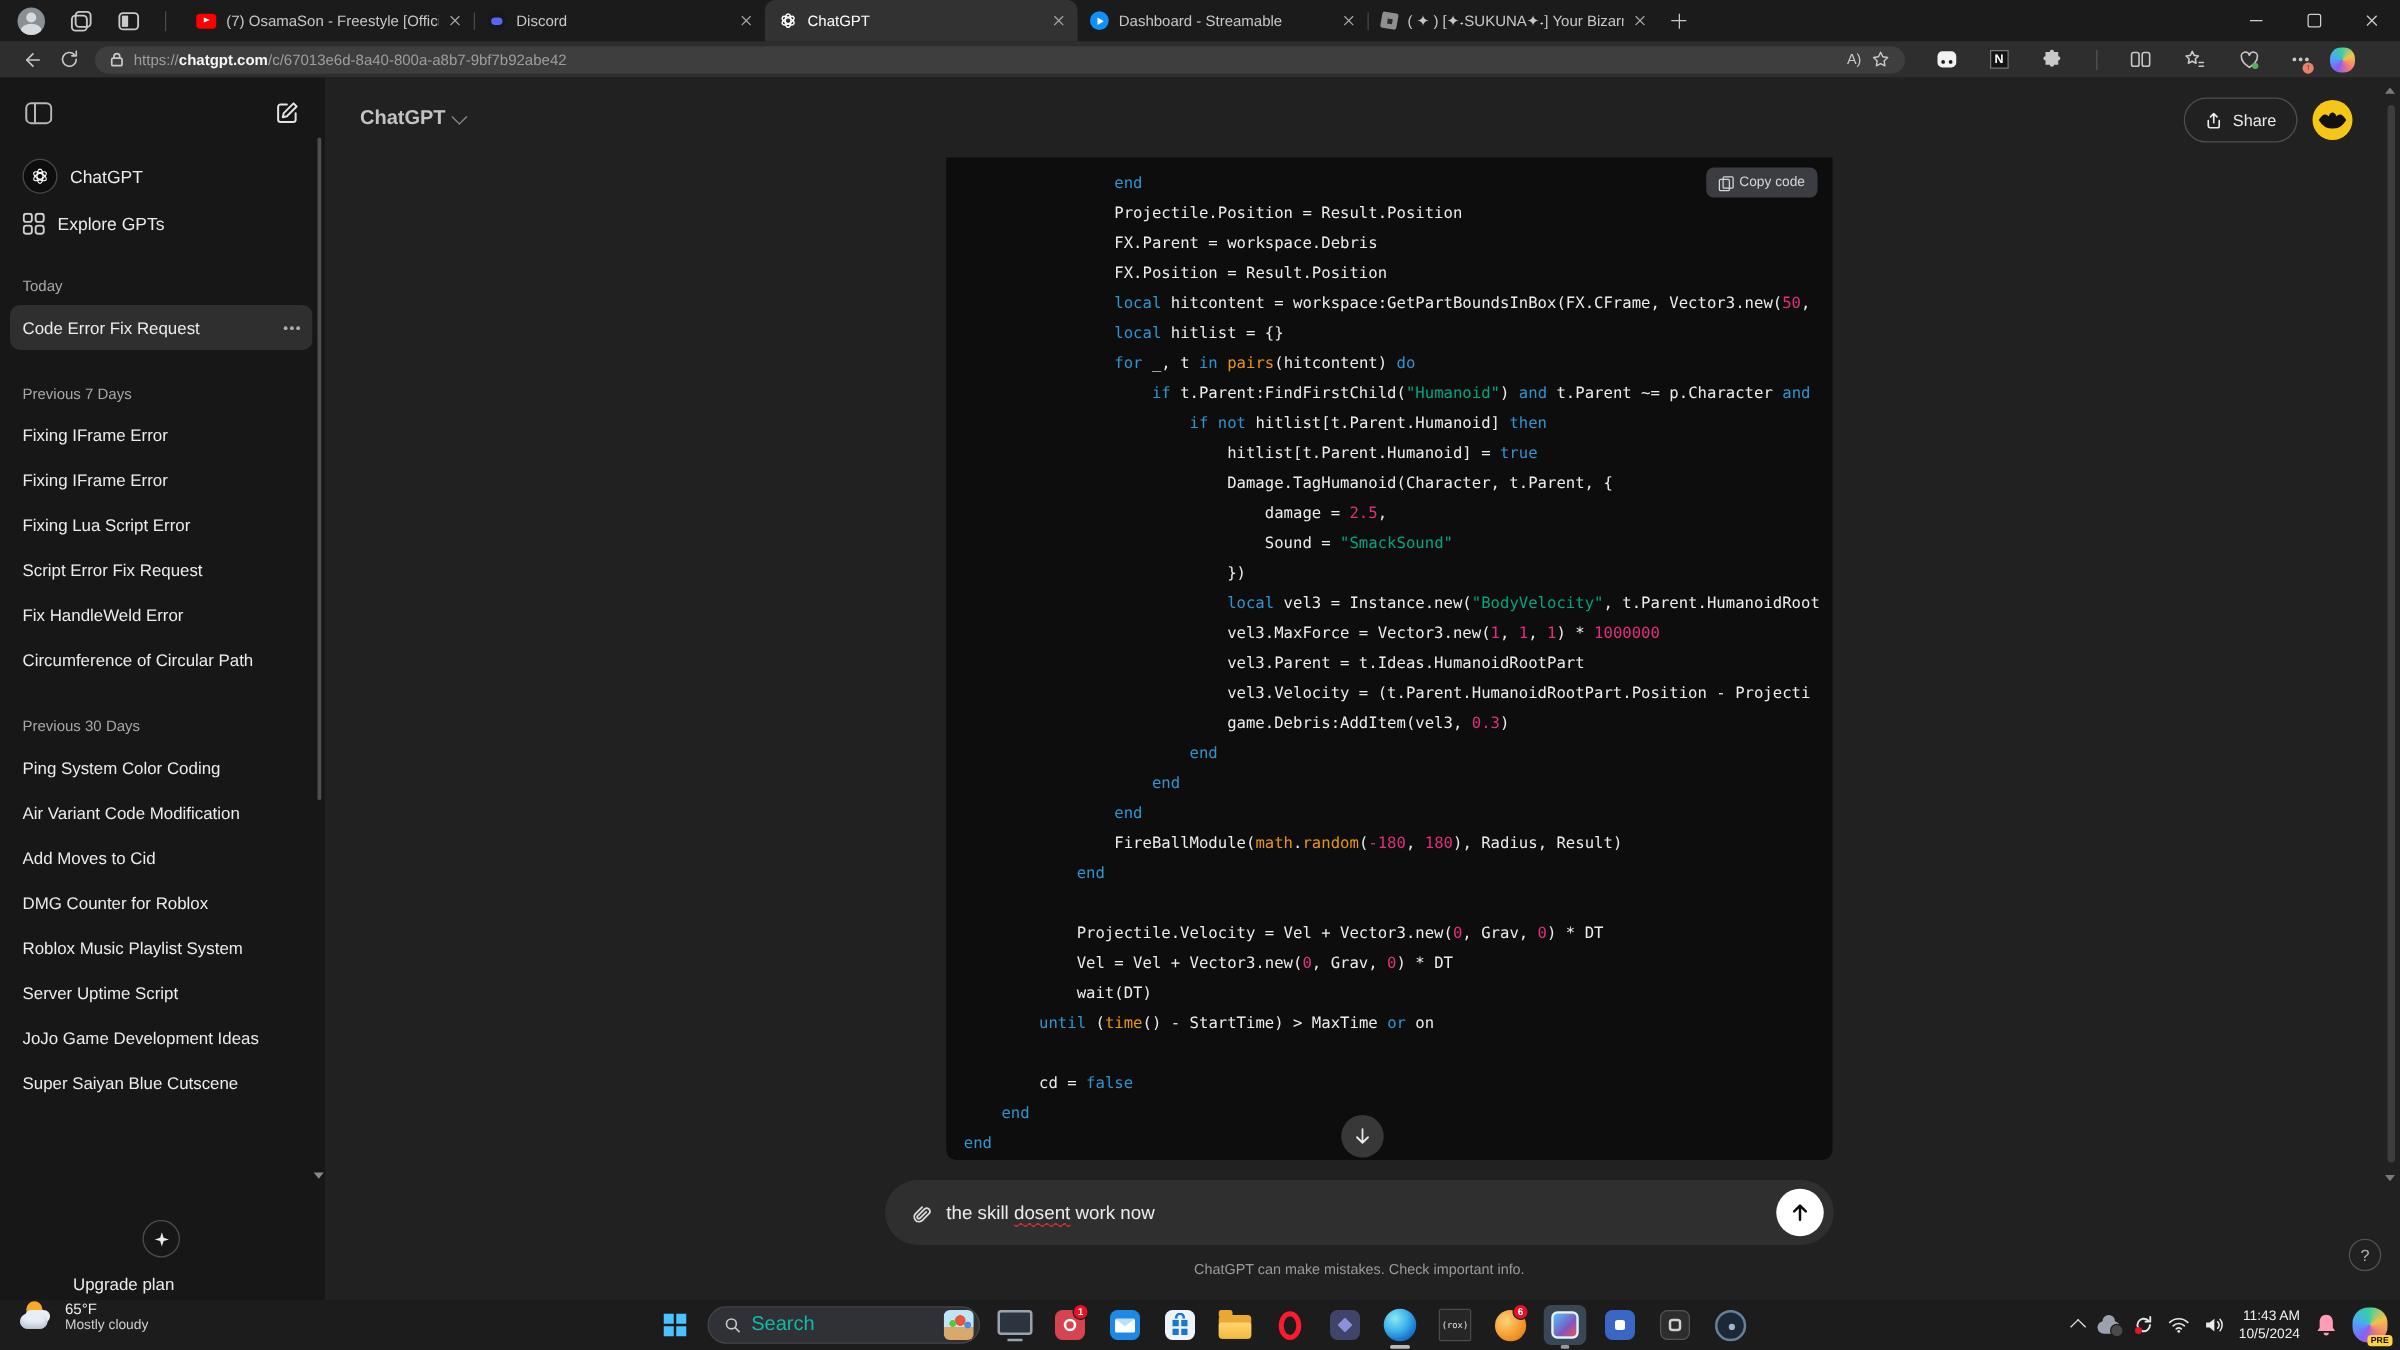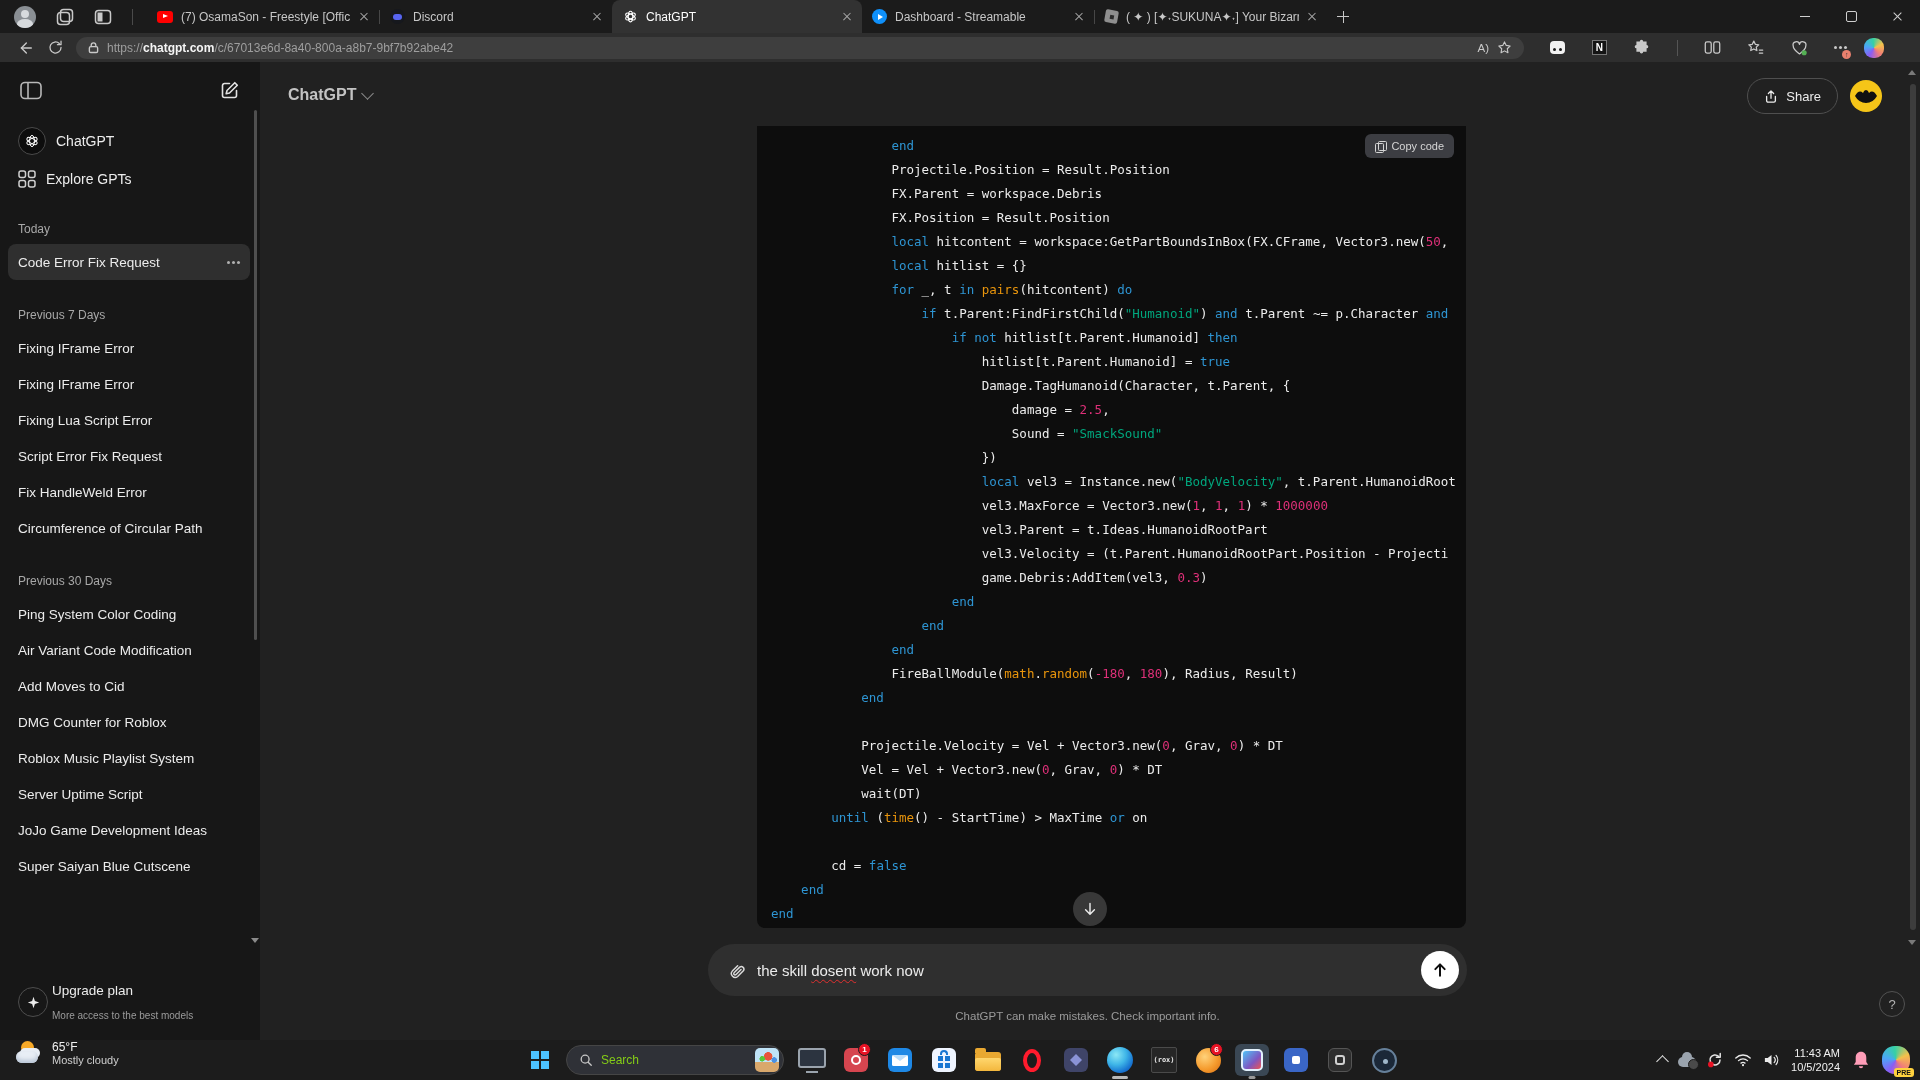--- a/index.html
+++ b/index.html
@@ -72,21 +72,21 @@
   .sb-nav{position:absolute;top:60px;left:8px;right:10px;}
   .sb-nav-item{height:38px;display:flex;align-items:center;gap:10px;padding:0 10px;font-size:14px;border-radius:8px;}
   .gpt-logo-circle{width:26px;height:26px;border-radius:50%;border:1px solid #4a4a4a;display:flex;align-items:center;justify-content:center;background:#0d0d0d;}
   .sb-history{position:absolute;top:146px;left:8px;right:10px;bottom:86px;overflow:hidden;}
   .sb-section-header{font-size:12px;font-weight:400;color:#a8a8a8;padding:0 10px;margin:28px 0 8px;}
   .sb-section-header:first-child{margin-top:14px;}
   .sb-item{height:36px;border-radius:8px;display:flex;align-items:center;padding:0 10px;font-size:13.5px;color:#ececec;}
   .sb-item.selected{background:#2f2f2f;}
   .sb-item-label{flex:1;white-space:nowrap;overflow:hidden;}
   .sb-dots{width:3px;height:3px;border-radius:50%;background:#b0b0b0;box-shadow:5px 0 0 #b0b0b0,10px 0 0 #b0b0b0;margin-right:10px;}
-  .sb-upgrade{position:absolute;bottom:12px;left:8px;right:10px;height:52px;display:flex;align-items:center;gap:4px;padding:0 10px;border-radius:8px;}
+  .sb-upgrade{position:absolute;bottom:12px;left:8px;right:10px;height:52px;display:flex;align-items:center;gap:14px;padding:0 10px;border-radius:8px;flex-direction:column;}
   .sb-upgrade-icon{width:28px;height:28px;border-radius:50%;border:1px solid #4d4d4d;display:flex;align-items:center;justify-content:center;flex:0 0 auto;}
   .sb-upgrade-title{font-size:13.5px;color:#ececec;}
   .sb-upgrade-sub{font-size:10px;color:#9b9b9b;margin-top:12px;}
   .sb-scroll-thumb{position:absolute;right:3px;top:48px;width:3px;height:530px;background:#4f4f4f;border-radius:2px;}
   .sb-scroll-arrow{position:absolute;right:1px;top:876px;width:0;height:0;border-left:4px solid transparent;border-right:4px solid transparent;border-top:5px solid #8a8a8a;}
 
   
   .main{position:absolute;left:260px;top:0;width:1660px;height:978px;background:#212121;}
   .model-switcher{position:absolute;left:28px;top:24px;display:flex;align-items:center;gap:7px;font-size:16px;font-weight:600;color:#c3c3c3;}
   .chev-down{width:8px;height:8px;border-right:1.6px solid #8e8e8e;border-bottom:1.6px solid #8e8e8e;transform:rotate(45deg);margin-top:-4px;}
@@ -119,21 +119,21 @@
   .weather-icon{position:relative;width:28px;height:24px;}
   .weather-icon::before{content:'';position:absolute;top:1px;left:5px;width:13px;height:13px;border-radius:50%;background:#f7a928;}
   .weather-icon::after{content:'';position:absolute;bottom:1px;left:0;width:22px;height:12px;border-radius:7px;background:#e8eef5;box-shadow:inset 0 -3px 4px #b9c6d6, 3px -4px 0 -1px #e8eef5;}
   .weather-temp{font-size:12px;color:#f0f0f0;line-height:14px;}
   .weather-cond{font-size:11px;color:#cfcfcf;line-height:13px;}
   .tb-center{position:absolute;left:520px;top:0;height:40px;display:flex;align-items:center;}
   .start-btn{width:40px;height:40px;display:flex;align-items:center;justify-content:center;}
   .win-logo{display:grid;grid-template-columns:8px 8px;grid-template-rows:8px 8px;gap:1.5px;}
   .win-logo span{background:#4cc2ff;}
   .tb-search{width:218px;height:30px;border-radius:15px;background:#2f3137;border:1px solid #454545;display:flex;align-items:center;gap:8px;padding:0 4px 0 12px;box-sizing:border-box;margin:0 6px;}
-  .tb-search-label{flex:1;font-size:12px;color:#84cc16;}
+  .tb-search-label{flex:1;font-size:16px;color:#14b8a6;}
   .search-thumb{width:24px;height:24px;border-radius:5px;background:
      radial-gradient(circle at 30% 45%, #58c93a 0 2.5px, transparent 3px),
      radial-gradient(circle at 55% 35%, #e8553a 0 4px, transparent 4.5px),
      radial-gradient(circle at 80% 50%, #4a90e2 0 2.5px, transparent 3px),
      linear-gradient(#bfe3f7 0 58%, #d9a86c 58% 100%);}
   .taskbar-icons{display:flex;align-items:center;}
   .tb-slot{width:44px;height:40px;position:relative;display:flex;align-items:center;justify-content:center;}
   .tb-slot.open::before{content:'';position:absolute;left:5px;right:5px;top:4px;bottom:4px;background:#3a4754;border-radius:6px;}
   .tb-icon{position:relative;z-index:1;}
   .tb-underline{position:absolute;bottom:1px;left:50%;transform:translateX(-50%);width:7px;height:3px;border-radius:2px;background:#9a9a9a;z-index:2;}
@@ -149,21 +149,21 @@
   .tb-store{width:24px;height:24px;border-radius:6px;background:#eef4ff;}
   .tb-store::before{content:'';position:absolute;left:8px;top:2px;width:8px;height:5px;border:2px solid #1976d2;border-bottom:none;border-radius:4px 4px 0 0;box-sizing:border-box;}
   .tb-store::after{content:'';position:absolute;left:6px;top:8px;width:5px;height:5px;background:#1976d2;box-shadow:7px 0 0 #1976d2,0 7px 0 #1976d2,7px 7px 0 #1976d2;}
   .tb-folder{width:26px;height:19px;background:#e9a831;border-radius:3px;margin-top:3px;}
   .tb-folder::before{content:'';position:absolute;top:-4px;left:0;width:11px;height:5px;background:#e9a831;border-radius:2px 2px 0 0;}
   .tb-folder::after{content:'';position:absolute;left:0;right:0;bottom:0;height:13px;background:linear-gradient(#ffd76e,#f3b73d);border-radius:2px 2px 3px 3px;}
   .tb-opera{width:18px;height:23px;border:4px solid #ff1b2d;border-radius:50%;box-sizing:border-box;}
   .tb-purpleapp{width:24px;height:24px;border-radius:6px;background:#3f4468;}
   .tb-purpleapp::after{content:'';position:absolute;inset:6px;background:#8b93d6;clip-path:polygon(50% 0,100% 50%,50% 100%,0 50%);}
   .tb-edge{width:26px;height:26px;border-radius:50%;background:radial-gradient(circle at 35% 30%,#8ce8f5,#3fb6e8 40%,#1976d2 70%,#0d47a1);}
-  .tb-rox{width:26px;height:26px;border-radius:2px;background:#262626;border:1px solid #4a4a4a;box-sizing:border-box;color:#e8e8e8;font-size:7px;font-weight:700;display:flex;align-items:center;justify-content:center;font-family:"DejaVu Sans Mono",monospace;}
+  .tb-rox{width:26px;height:26px;border-radius:2px;background:#262626;border:1px solid #4a4a4a;box-sizing:border-box;color:#e8e8e8;font-size:7px;font-weight:400;display:flex;align-items:center;justify-content:center;font-family:"DejaVu Sans Mono",monospace;}
   .tb-orangeapp{width:25px;height:25px;border-radius:50%;background:radial-gradient(circle at 35% 35%,#ffd27a,#f59b2d 55%,#d96c12);}
   .tb-photos{width:22px;height:22px;border-radius:5px;background:linear-gradient(135deg,#4fc3f7,#7e57c2 60%,#ef5350);border:2px solid #e3f2fd;box-sizing:border-box;}
   .tb-blueapp{width:24px;height:24px;border-radius:6px;background:#3a66c6;}
   .tb-blueapp::after{content:'';position:absolute;inset:8px;background:#fff;border-radius:2px;}
   .tb-grayapp{width:24px;height:24px;border-radius:6px;background:#2d2d2d;border:1px solid #555;box-sizing:border-box;}
   .tb-grayapp::after{content:'';position:absolute;inset:6px;border:2px solid #cfcfcf;border-radius:3px;}
   .tb-roundapp{width:25px;height:25px;border-radius:50%;background:#1b2838;border:2px solid #66809a;box-sizing:border-box;}
   .tb-roundapp::after{content:'';position:absolute;left:9px;top:9px;width:5px;height:5px;border-radius:50%;background:#9fb6c9;}
   .tb-tray{position:absolute;right:10px;top:0;height:40px;display:flex;align-items:center;gap:11px;}
   .tray-chev{width:8px;height:8px;border-left:1.6px solid #e6e6e6;border-top:1.6px solid #e6e6e6;transform:rotate(45deg);margin-top:3px;}

